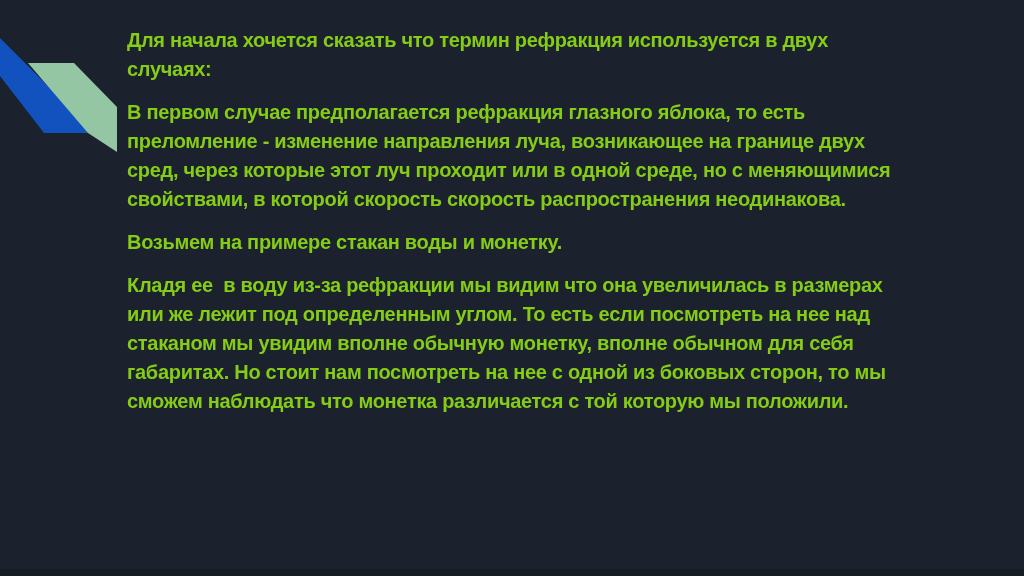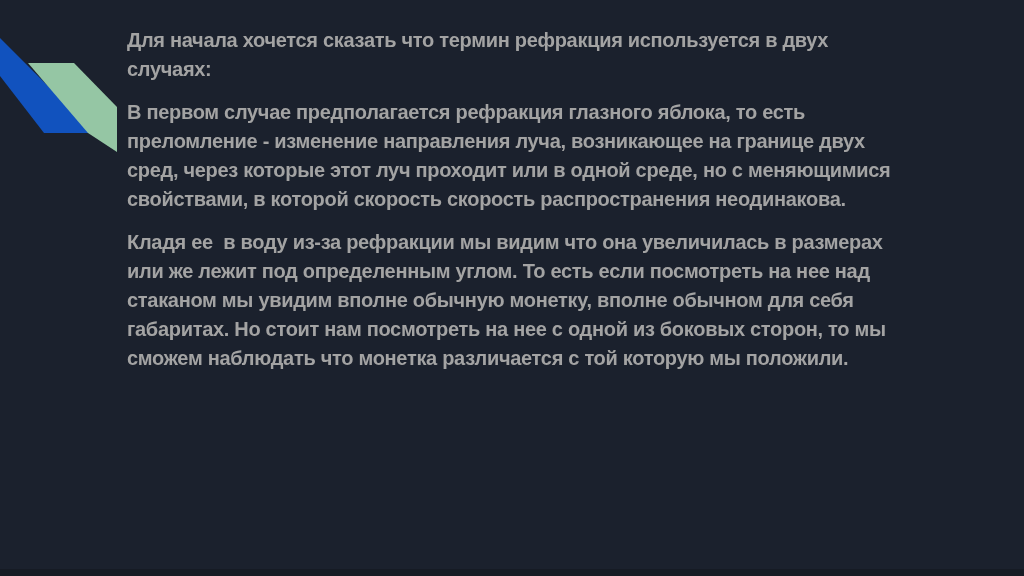--- a/index.html
+++ b/index.html
@@ -45,21 +45,22 @@
 </head>
 <body>
 
 <div class="slide" style="background-color: rgb(27, 33, 45);">
 
   <svg class="corner-decoration" width="130" height="160" viewBox="0 0 130 160" aria-hidden="true">
     <polygon points="0,38 95,133 44,133 0,76" fill="#1152be"></polygon>
     <polygon points="28,63 74,63 117,107 117,152 88,133" fill="#95c6a4"></polygon>
   </svg>
 
-  <div class="text-block" style="color: #a3a3a3;">
+  <div class="text-block" style="color: #84cc16;">
     <p>Для начала хочется сказать что термин рефракция используется в двух случаях:</p>
     <p>В первом случае предполагается рефракция глазного яблока, то есть преломление - изменение направления луча, возникающее на границе двух сред, через которые этот луч проходит или в одной среде, но с меняющимися свойствами, в которой скорость скорость распространения неодинакова.</p>
+    <p>Возьмем на примере стакан воды и монетку.</p>
     <p>Кладя ее  в воду из-за рефракции мы видим что она увеличилась в размерах или же лежит под определенным углом. То есть если посмотреть на нее над стаканом мы увидим вполне обычную монетку, вполне обычном для себя габаритах. Но стоит нам посмотреть на нее с одной из боковых сторон, то мы сможем наблюдать что монетка различается с той которую мы положили.</p>
   </div>
 
   <div class="bottom-strip" style="background-color: rgb(22, 27, 36);"></div>
 
 </div>
 
 </body></html>

